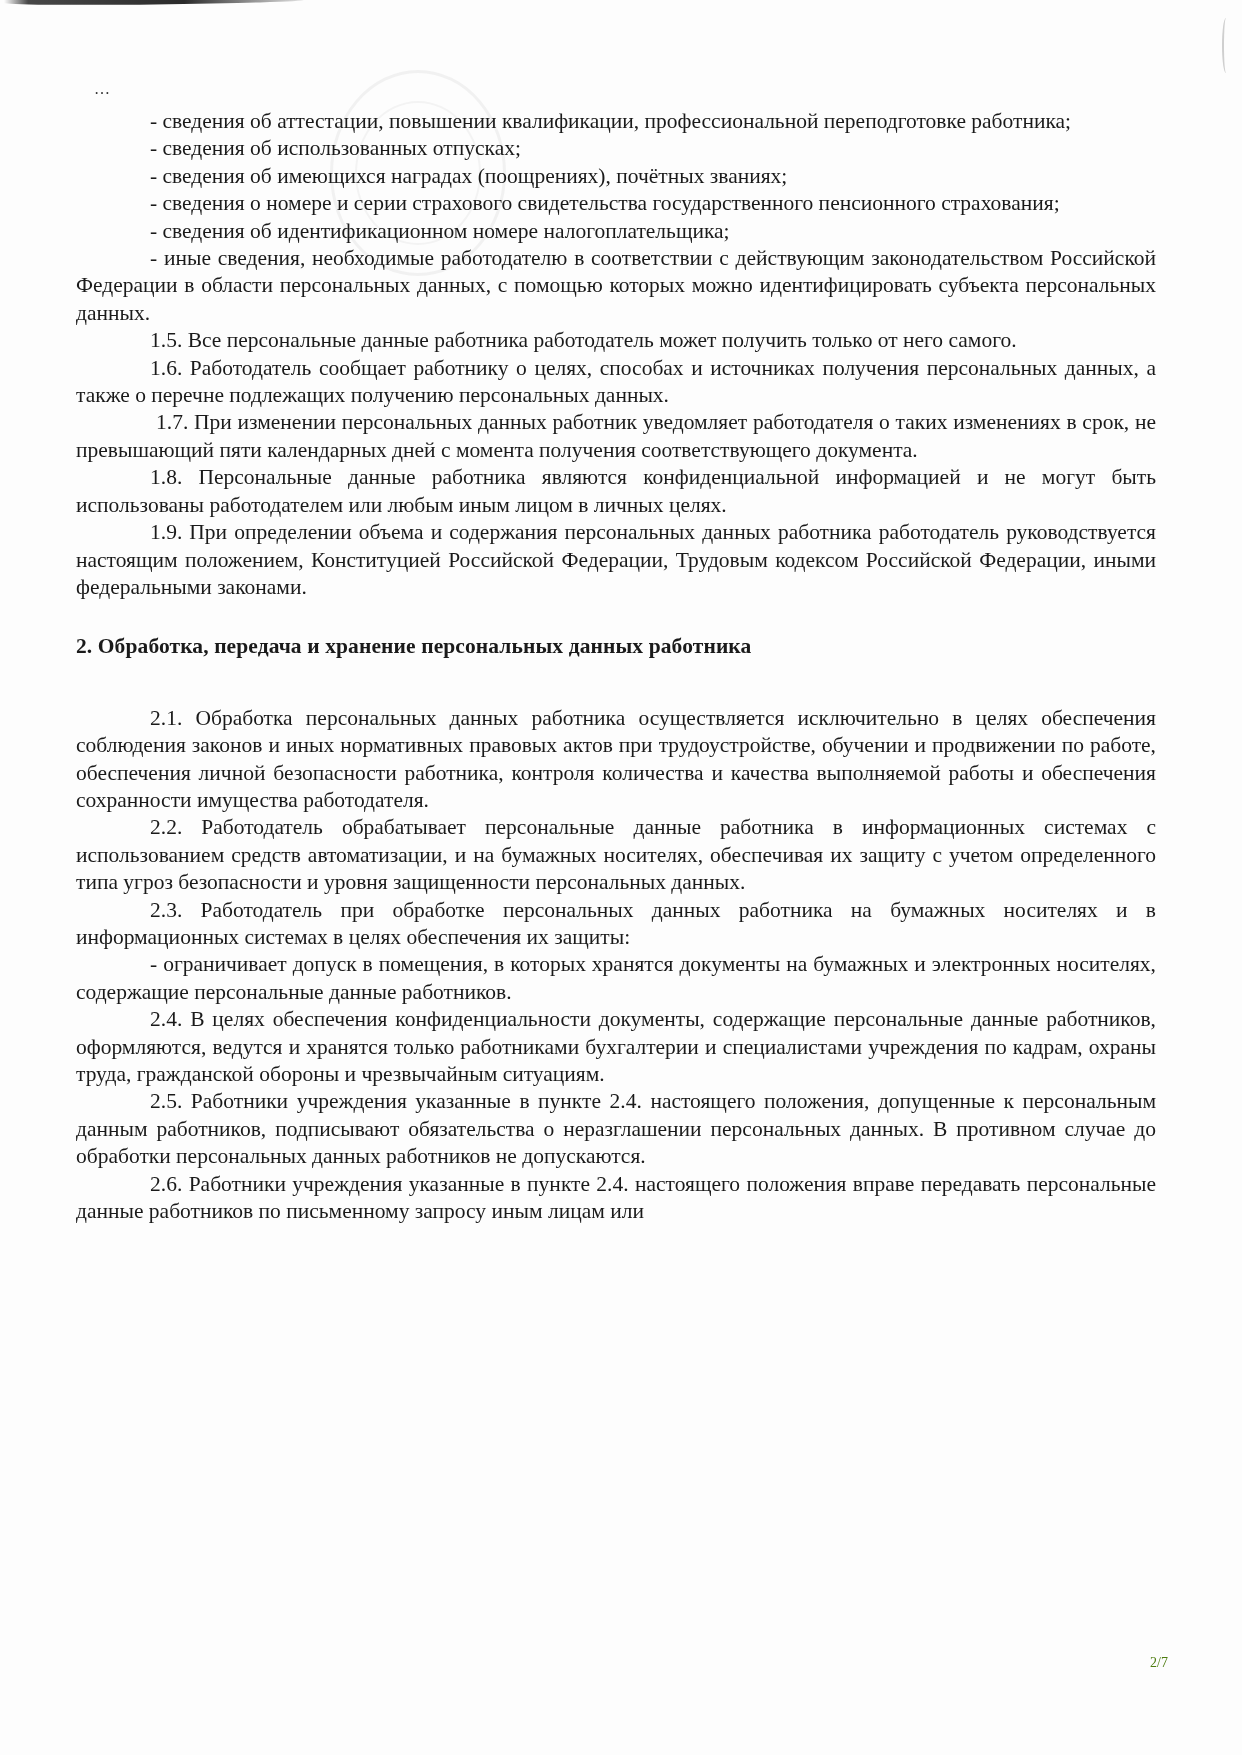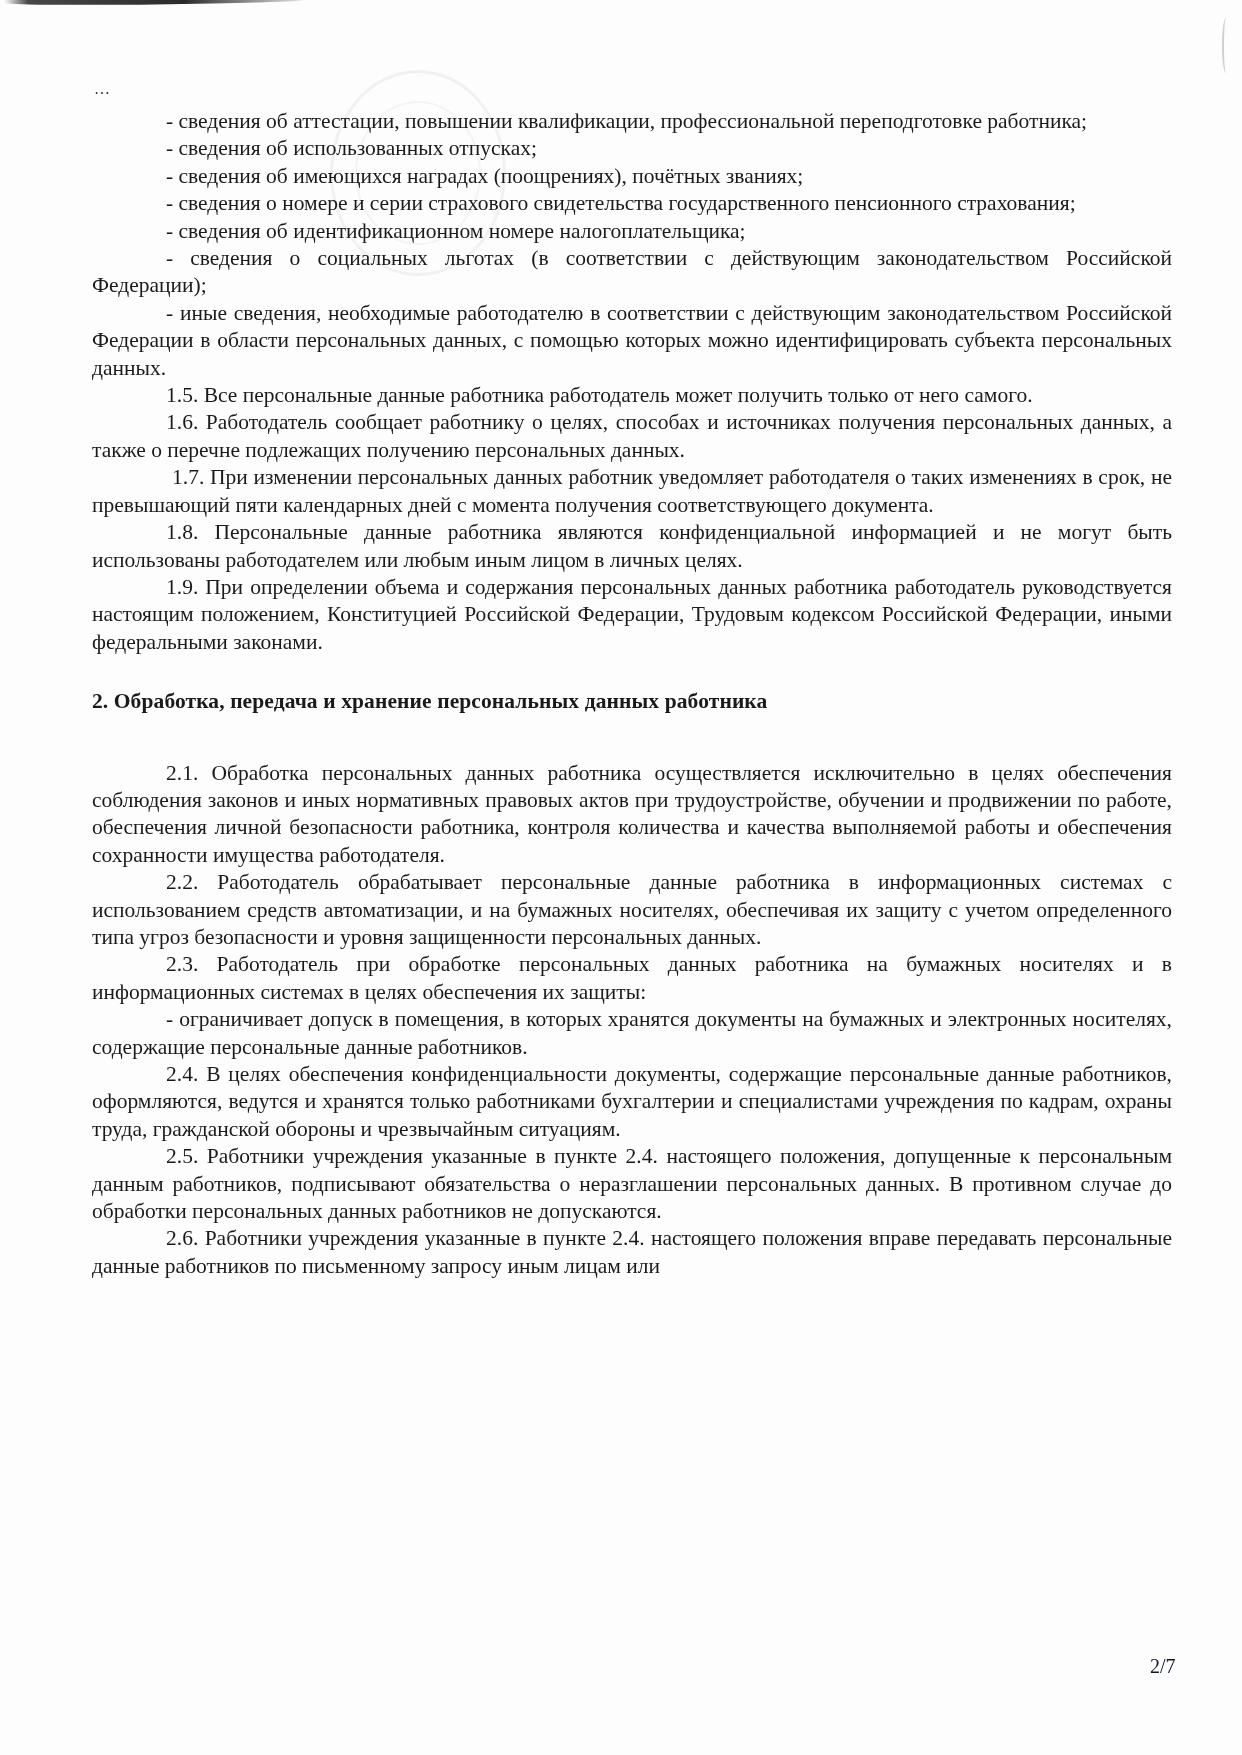--- a/index.html
+++ b/index.html
@@ -25,52 +25,51 @@
       border: 3px solid rgba(160,160,160,0.12); border-radius: 50%;
     }
     .stamp::after {
       content: ""; position: absolute; left: 22px; top: 28px; right: 22px; bottom: 28px;
       border: 2px solid rgba(160,160,160,0.10); border-radius: 50%;
     }
     .ellipsis {
       position: absolute; left: 94px; top: 80px; font-size: 16px; color: #333;
     }
     .content {
-      position: absolute; left: 92px; top: 108px; width: 1080px;
+      position: absolute; left: 76px; top: 108px; width: 1080px;
       font-size: 21.5px; line-height: 27.4px;
       text-align: justify;
     }
     .content p { margin: 0; text-indent: 74px; }
     .content p.ind2 { text-indent: 80px; }
     .content h2 {
       font-size: 21.5px; font-weight: bold; text-align: left;
       margin: 32px 0 44px 0; letter-spacing: 0.1px;
     }
     .bold { font-weight: normal; }
     .page-number {
-      position: absolute; left: 1150px; top: 1655px; font-size: 20px; color: #0f172a;
+      position: absolute; left: 1150px; top: 1655px; font-size: 14px; color: #4d7c0f;
     }
   </style>
 </head>
 <body>
 
 <div class="page">
   <div class="scan-edge"></div>
   <div class="corner-mark"></div>
   <div class="stamp"></div>
 
   <div class="ellipsis">…</div>
 
   <div class="content">
     <p>- сведения об аттестации, повышении квалификации, профессиональной переподготовке работника;</p>
     <p>- сведения об использованных отпусках;</p>
     <p>- сведения об имеющихся наградах (поощрениях), почётных званиях;</p>
     <p>- сведения о номере и серии страхового свидетельства государственного пенсионного страхования;</p>
     <p>- сведения об идентификационном номере налогоплательщика;</p>
-    <p>- сведения о социальных льготах (в соответствии с действующим законодательством Российской Федерации);</p>
     <p>- иные сведения, необходимые работодателю в соответствии с действующим законодательством Российской Федерации в области персональных данных, с помощью которых можно идентифицировать субъекта персональных данных.</p>
 
     <p>1.5. Все персональные данные работника работодатель может получить только от него самого.</p>
     <p>1.6. Работодатель сообщает работнику о целях, способах и источниках получения персональных данных, а также о перечне подлежащих получению персональных данных.</p>
     <p class="ind2">1.7. При изменении персональных данных работник  уведомляет работодателя о таких изменениях в срок, не превышающий пяти календарных дней с момента получения соответствующего документа.</p>
     <p>1.8. Персональные данные работника являются конфиденциальной информацией и не могут быть использованы работодателем или любым иным лицом в личных целях.</p>
     <p><span>1.9. При определении объема и содержания персональных данных работника работодатель руководствуется настоящим положением, </span><span class="bold">Конституцией</span><span> Российской Федерации, </span><span class="bold">Трудовым кодексом</span><span> Российской Федерации, иными федеральными законами.</span></p>
 
     <h2>2. Обработка, передача и хранение персональных данных работника</h2>
 

